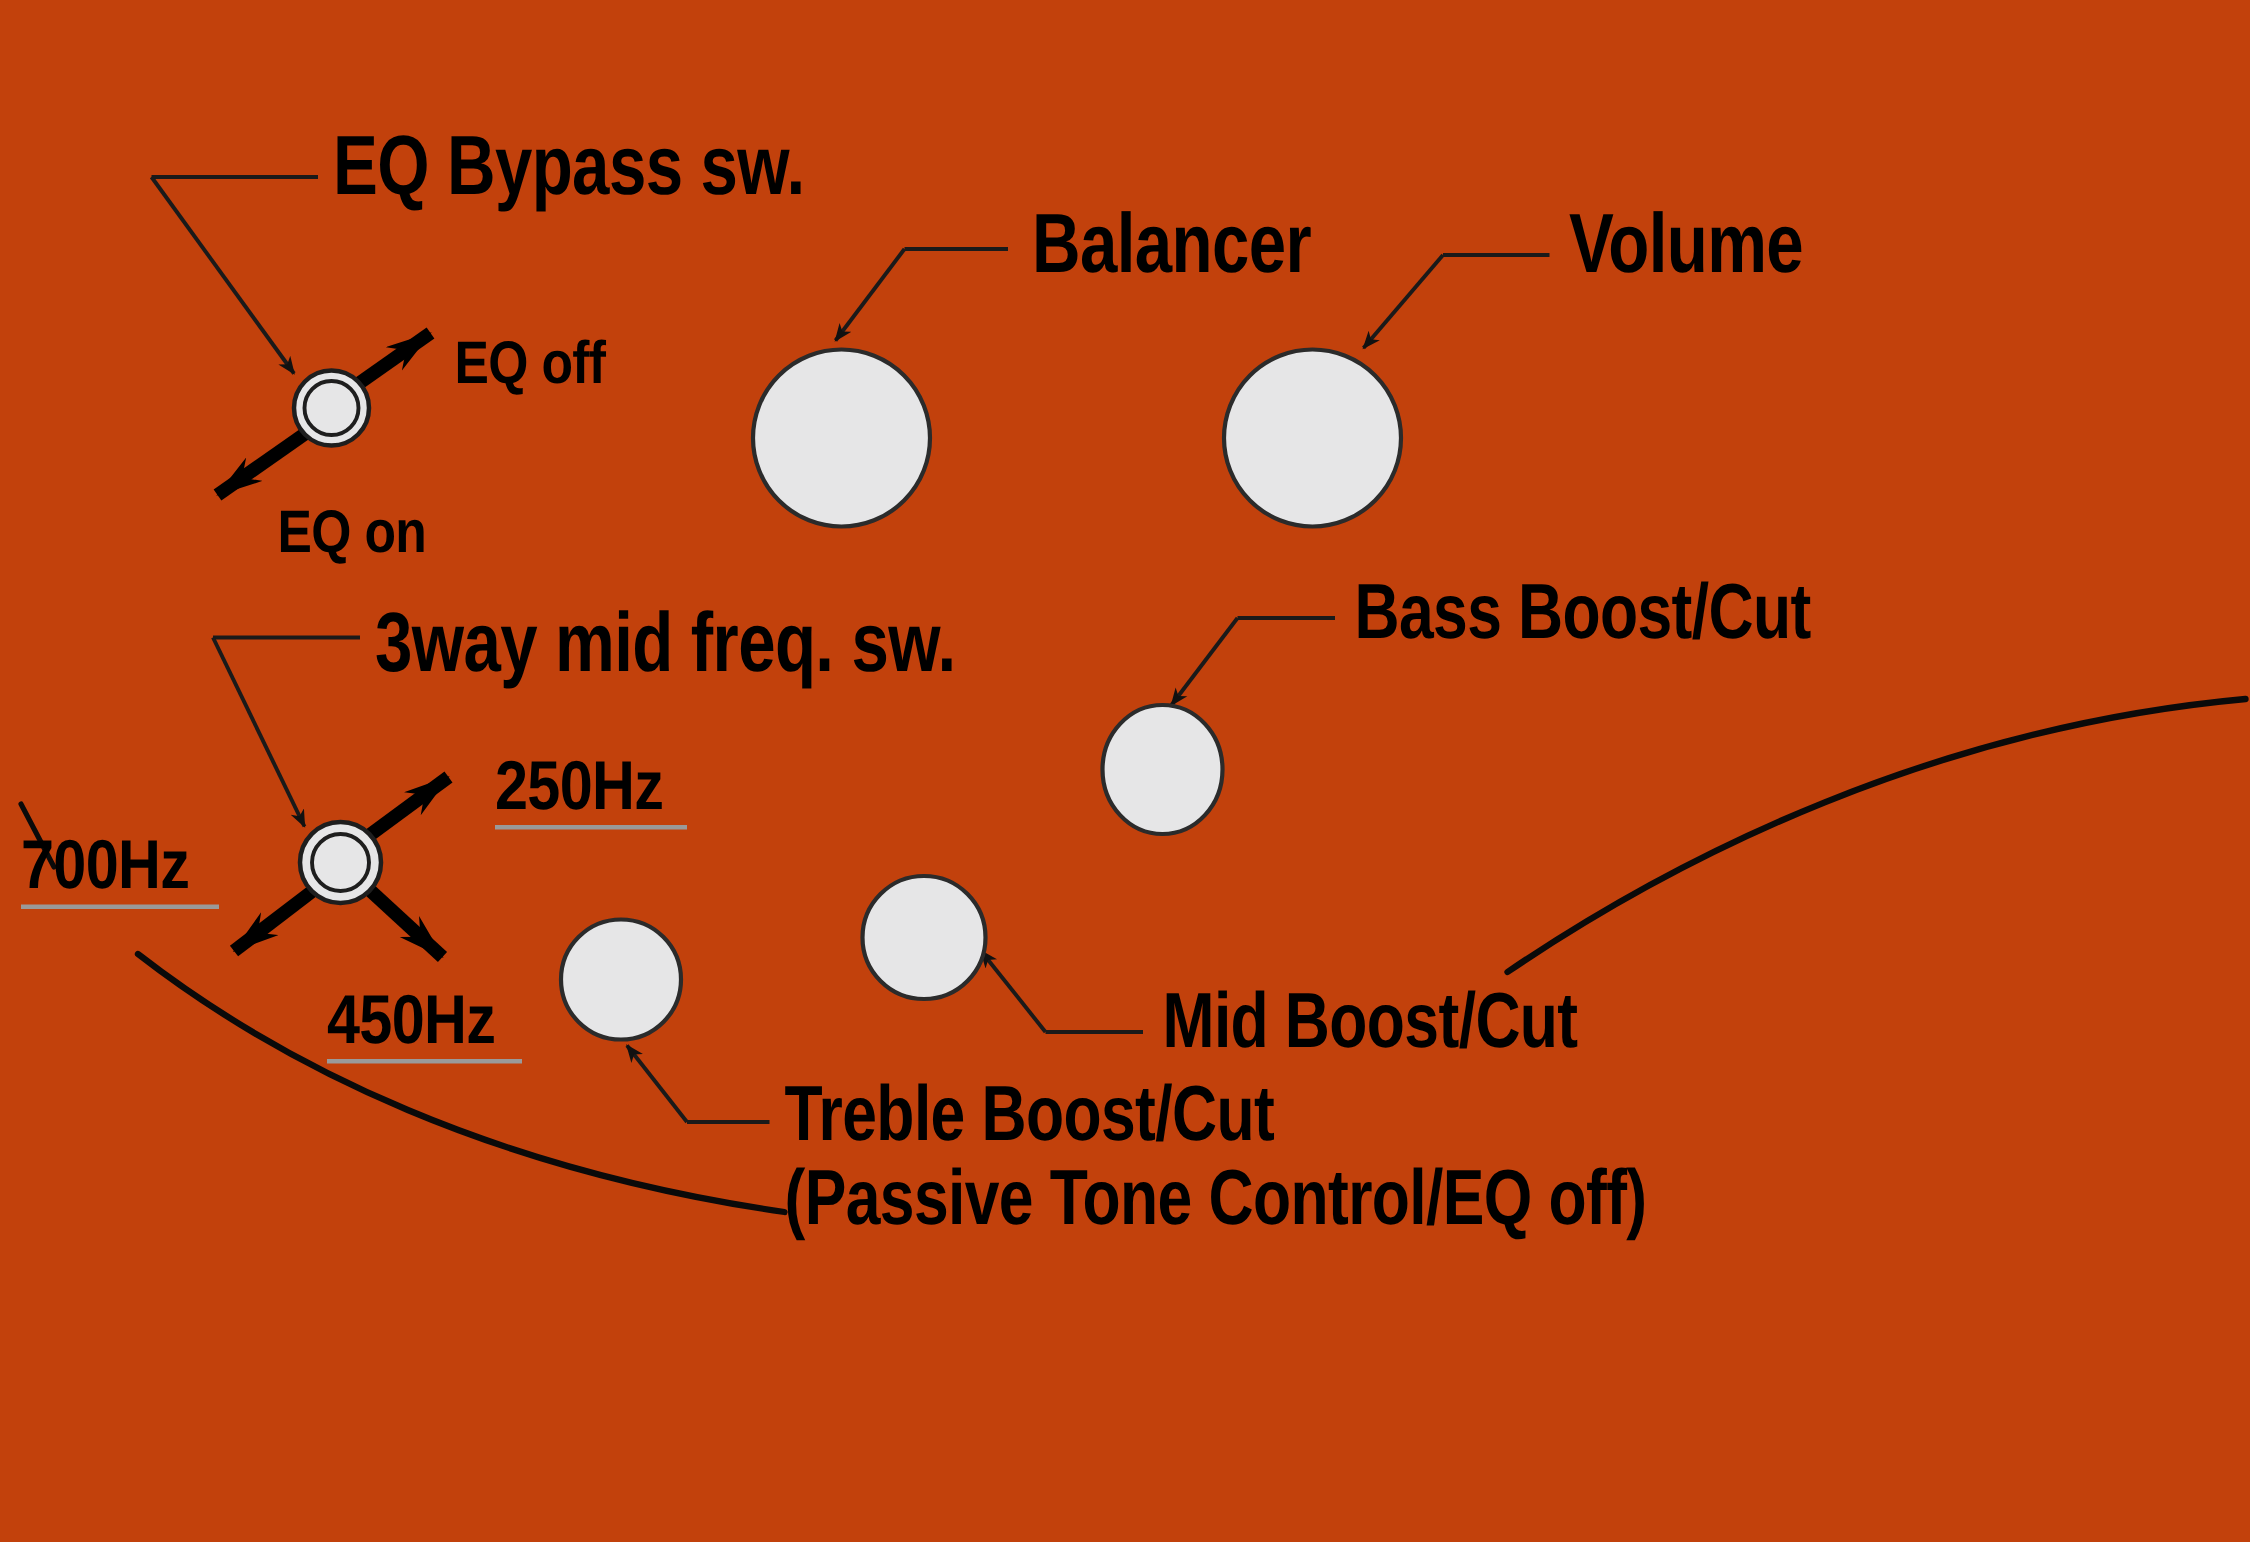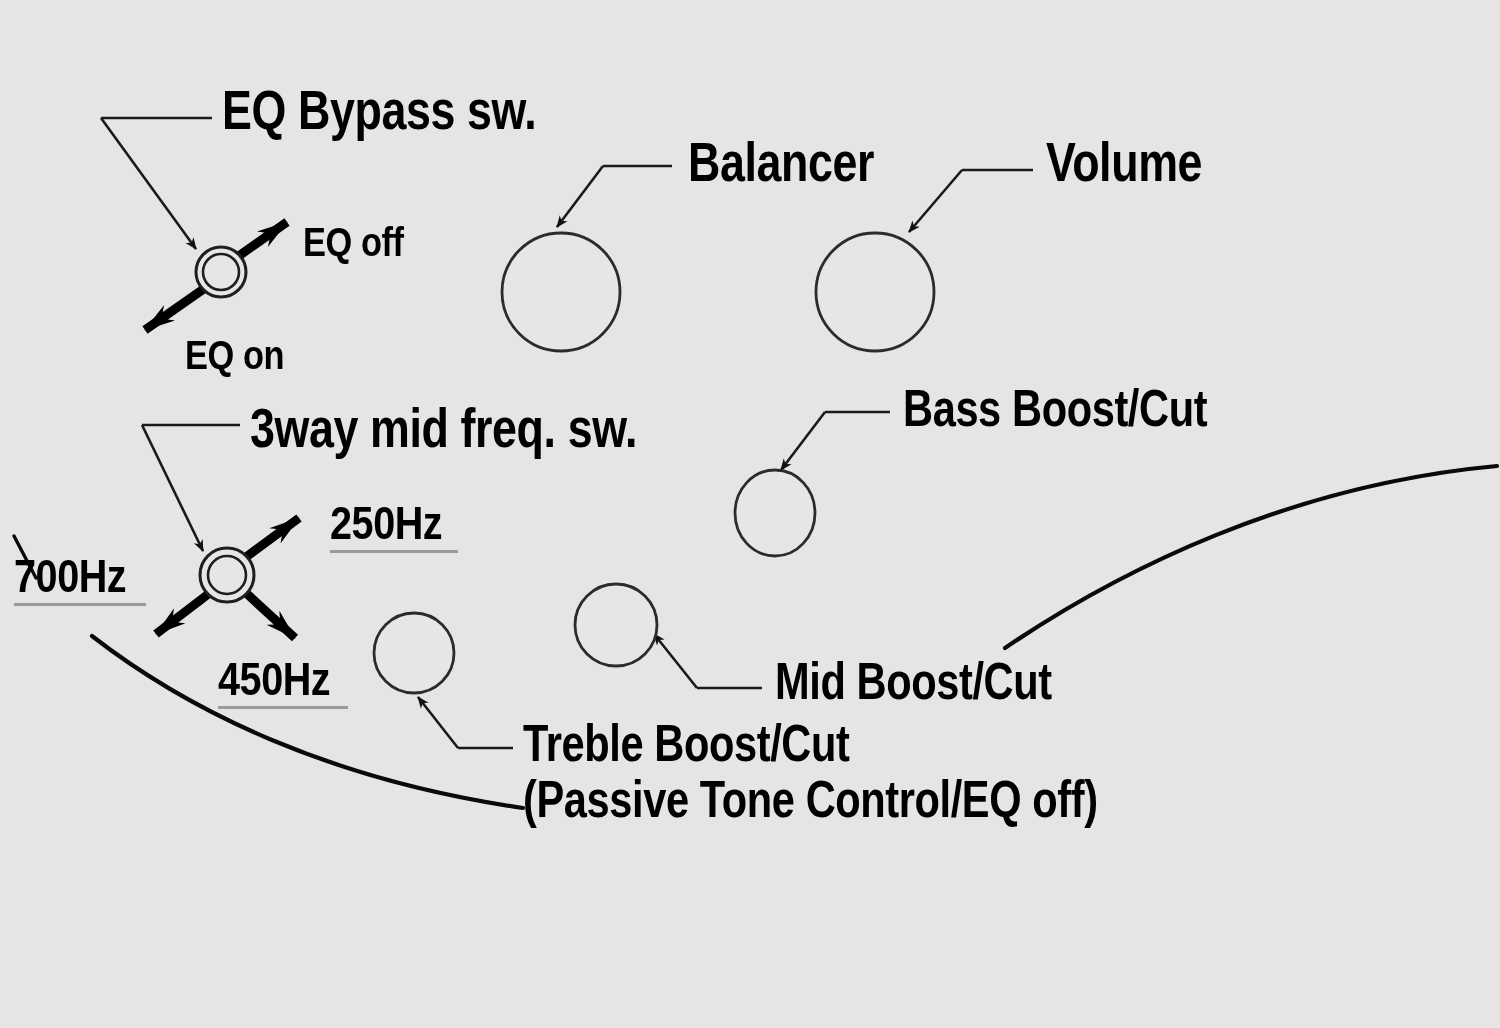--- a/index.html
+++ b/index.html
@@ -4,21 +4,21 @@
 <style>
   html, body {
     margin: 0;
     padding: 0;
     background: #ffffff;
   }
   #stage {
     position: relative;
     width: 1500px;
     height: 1028px;
-    background: #e5e5e5;
+    background: #c2410c;
     overflow: hidden;
     font-family: "Liberation Sans", "DejaVu Sans", sans-serif;
   }
   #diagram-svg {
     position: absolute;
     left: 0;
     top: 0;
     width: 1500px;
     height: 1028px;
   }

